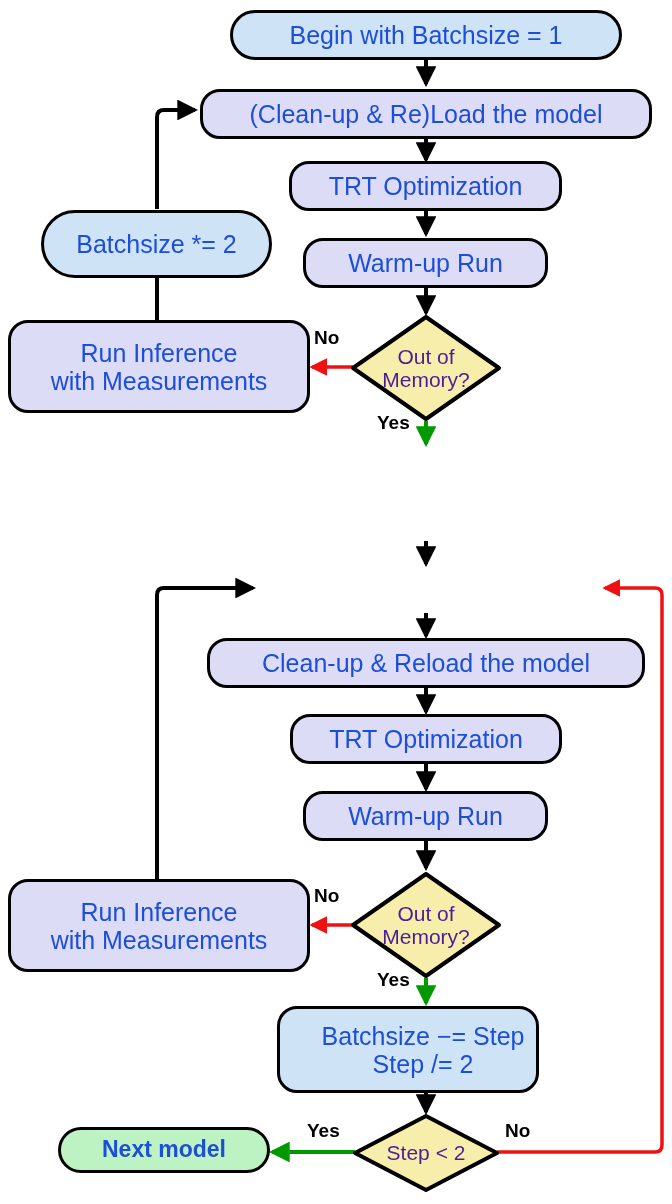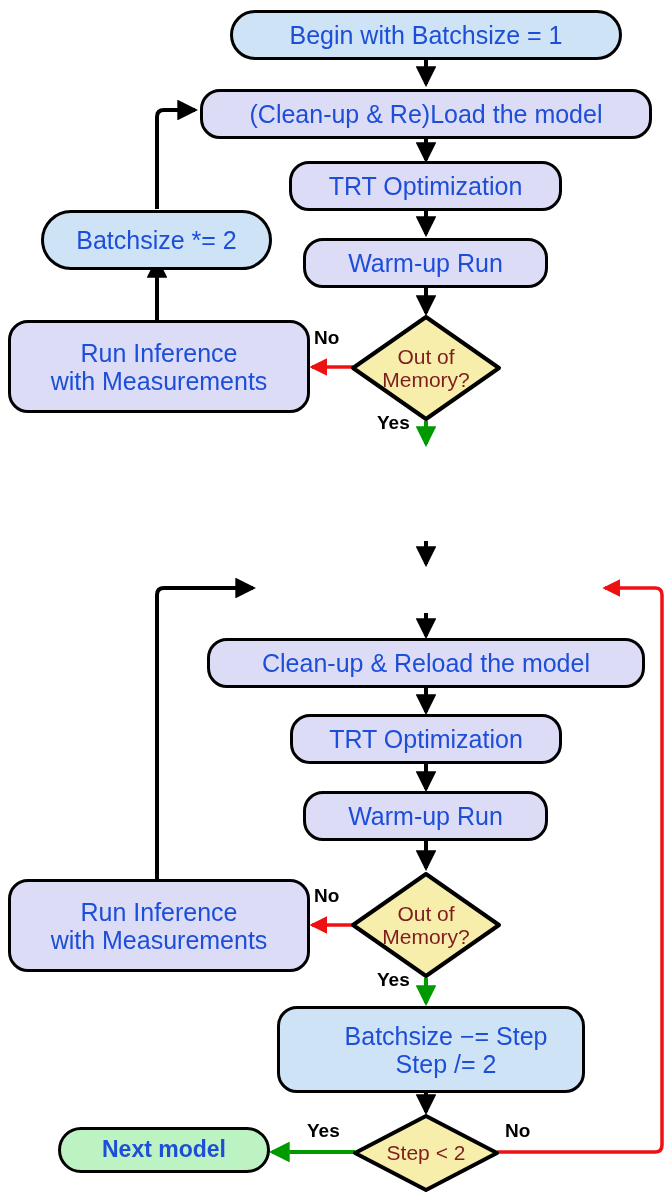--- a/index.html
+++ b/index.html
@@ -71,21 +71,21 @@
     top: 0;
     width: 100%;
     height: 100%;
     display: flex;
     align-items: center;
     justify-content: center;
     text-align: center;
     font-size: 21px;
     white-space: pre-line;
     line-height: 1.1;
-    color: #7f1d1d;
+    color: #4c1d95;
     pointer-events: none;
   }
 </style>
 </head>
 <body>
 
 <div id="flowchart-root">
 
   <svg id="edge-layer" viewBox="0 0 672 1204" width="672" height="1204" xmlns="http://www.w3.org/2000/svg">
     <defs>
@@ -180,21 +180,21 @@
     </svg>
     <div class="diamond-text">Out of
 Memory?</div>
   </div>
 
   <div class="node node-rect fill-purple" style="left:8px; top:320px; width:302px; height:93px;">
     <span class="node-label">Run Inference
 with Measurements</span>
   </div>
 
-  <div class="node node-stadium fill-blue" style="left:41px; top:210px; width:231px; height:60px;">
+  <div class="node node-stadium fill-blue" style="left:41px; top:210px; width:231px; height:68px;">
     <span class="node-label">Batchsize *= 2</span>
   </div>
 
 
 
   <div class="node node-rect fill-purple" style="left:207px; top:638px; width:438px; height:50px;">
     <span class="node-label">Clean-up &amp; Reload the model</span>
   </div>
 
   <div class="node node-rect fill-purple" style="left:290px; top:714px; width:272px; height:50px;">
@@ -211,21 +211,21 @@
     </svg>
     <div class="diamond-text">Out of
 Memory?</div>
   </div>
 
   <div class="node node-rect fill-purple" style="left:8px; top:879px; width:302px; height:93px;">
     <span class="node-label">Run Inference
 with Measurements</span>
   </div>
 
-  <div class="node node-rect fill-blue" style="left:277px; top:1006px; width:308px; height:87px;padding-left:30px;">
+  <div class="node node-rect fill-blue" style="left:277px; top:1006px; width:262px; height:87px;padding-left:30px;">
     <span class="node-label">Batchsize −= Step
 Step /= 2</span>
   </div>
 
   <div class="diamond" style="left:352px; top:1113px; width:148px; height:80px;">
     <svg viewBox="0 0 148 80" width="148" height="80" xmlns="http://www.w3.org/2000/svg">
       <polygon points="74,3 145,40 74,77 3,40" fill="#f7eeac" stroke="#000000" stroke-width="4" stroke-linejoin="round"></polygon>
     </svg>
     <div class="diamond-text">Step &lt; 2</div>
   </div>

